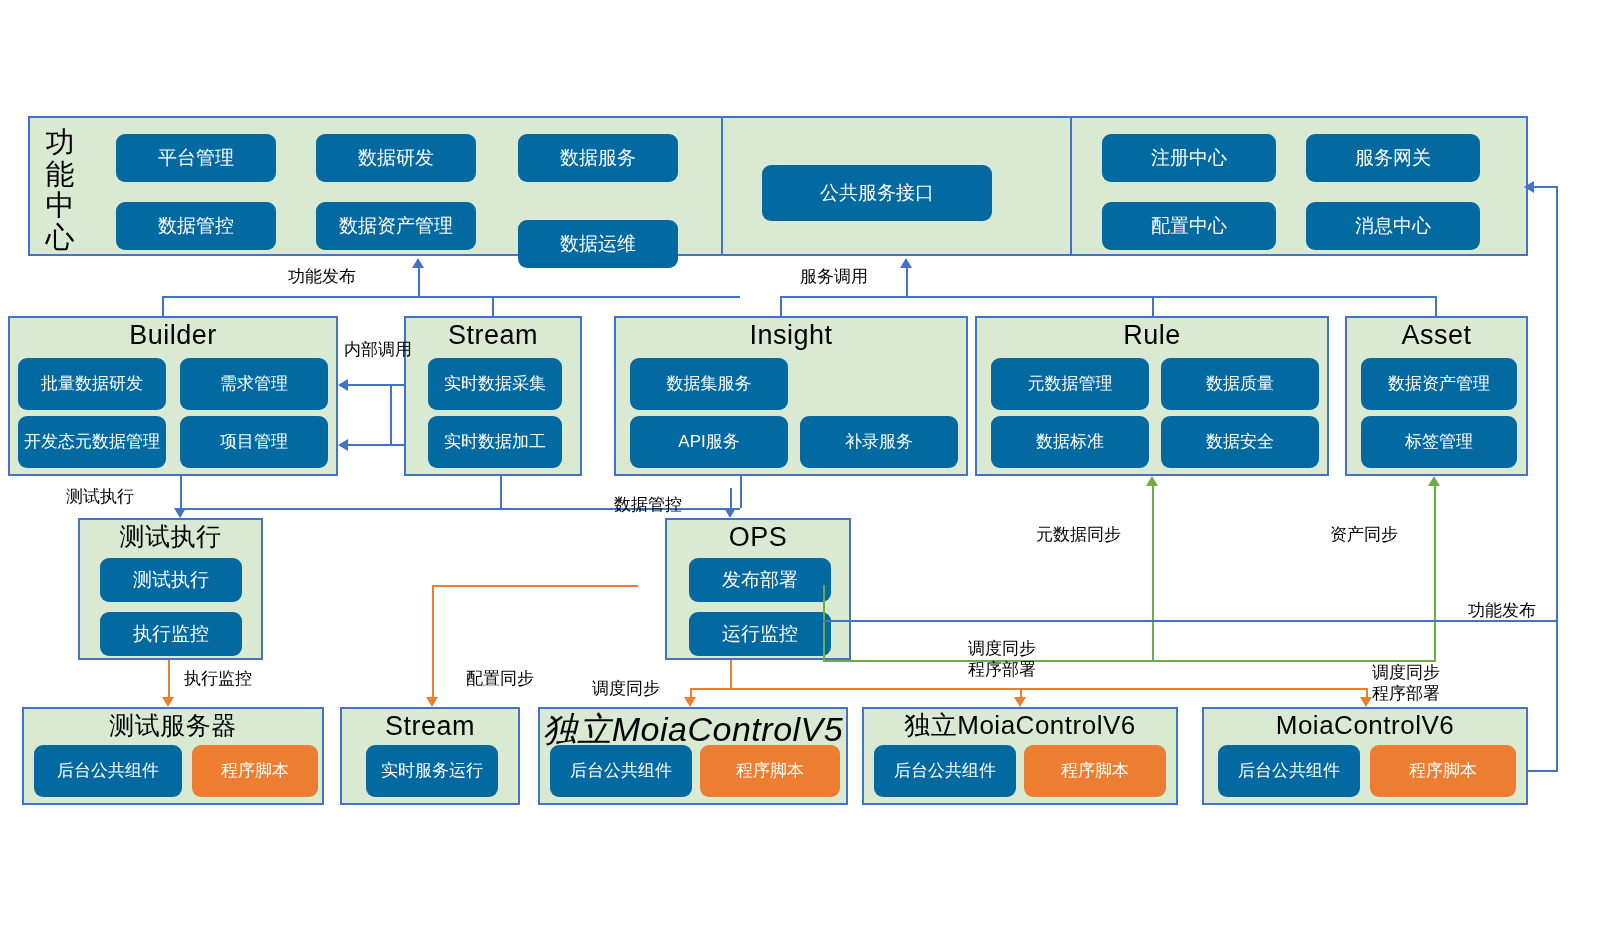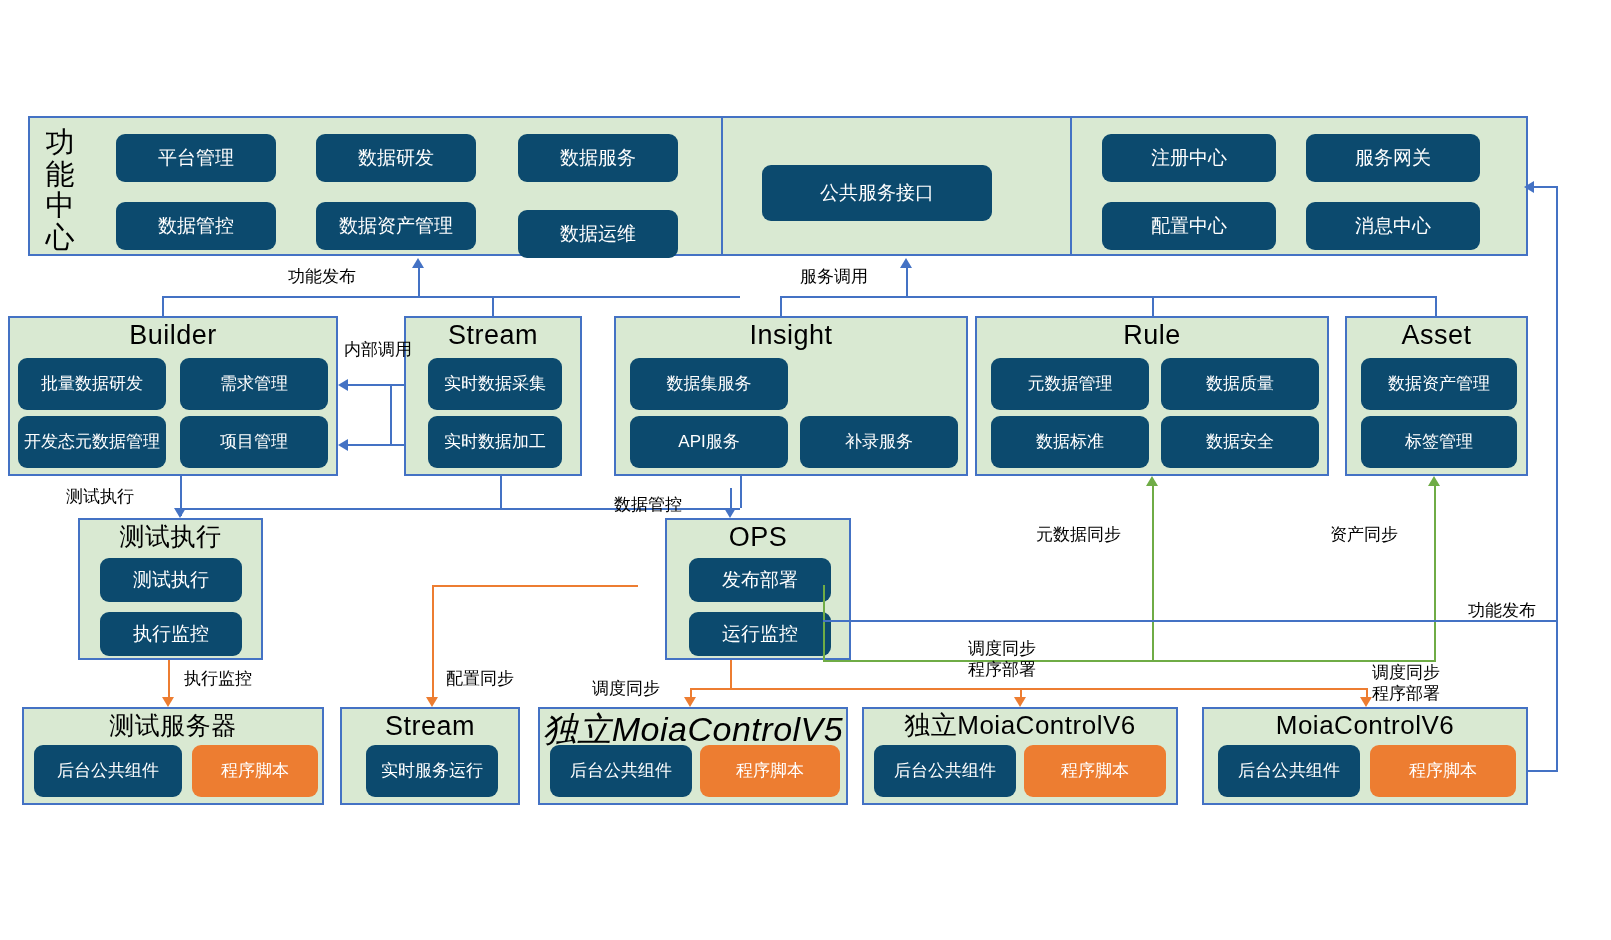--- a/index.html
+++ b/index.html
@@ -26,21 +26,21 @@
     line-height:1.05;
     letter-spacing:.5px;
     padding-top:3px;
     white-space:nowrap;
   }
   .grp-title.cjk{font-size:25px;}
 
   
   .pill{
     position:absolute;
-    background:#0c4a6e;
+    background:#0369a1;
     border-radius:9px;
     color:#ffffff;
     display:flex;align-items:center;justify-content:center;
     text-align:center;
     font-size:19px;
     line-height:1.15;
     box-sizing:border-box;
     padding:2px 4px;
   }
   .pill.orange{background:#ED7D31;}
@@ -92,21 +92,21 @@
     </div>
 
     <div class="vdiv" style="left:691px;"></div>
     <div class="vdiv" style="left:1040px;"></div>
 
     <div class="pill" style="left:86px;top:16px;width:160px;height:48px;">平台管理</div>
     <div class="pill" style="left:286px;top:16px;width:160px;height:48px;">数据研发</div>
     <div class="pill" style="left:488px;top:16px;width:160px;height:48px;">数据服务</div>
     <div class="pill" style="left:86px;top:84px;width:160px;height:48px;">数据管控</div>
     <div class="pill" style="left:286px;top:84px;width:160px;height:48px;">数据资产管理</div>
-    <div class="pill" style="left:488px;top:92px;width:160px;height:48px;">数据运维</div>
+    <div class="pill" style="left:488px;top:102px;width:160px;height:48px;">数据运维</div>
 
     <div class="pill" style="left:732px;top:47px;width:230px;height:56px;">公共服务接口</div>
 
     <div class="pill" style="left:1072px;top:16px;width:174px;height:48px;">注册中心</div>
     <div class="pill" style="left:1276px;top:16px;width:174px;height:48px;">服务网关</div>
     <div class="pill" style="left:1072px;top:84px;width:174px;height:48px;">配置中心</div>
     <div class="pill" style="left:1276px;top:84px;width:174px;height:48px;">消息中心</div>
   </div>
 
   <div class="grp" style="left:8px;top:316px;width:330px;height:160px;">
@@ -230,21 +230,21 @@
   <div class="elbl" style="left:1036px;top:524px;">元数据同步</div>
   <div class="elbl" style="left:1330px;top:524px;">资产同步</div>
 
   <div class="ln v orange" style="left:168px;top:660px;height:40px;"></div>
   <div class="arw down orange" style="left:162px;top:697px;"></div>
   <div class="elbl" style="left:184px;top:668px;">执行监控</div>
 
   <div class="ln h orange" style="left:432px;top:585px;width:206px;"></div>
   <div class="ln v orange" style="left:432px;top:585px;height:115px;"></div>
   <div class="arw down orange" style="left:426px;top:697px;"></div>
-  <div class="elbl" style="left:446px;top:668px;">配置同步</div>
+  <div class="elbl" style="left:466px;top:668px;">配置同步</div>
 
   <div class="ln v orange" style="left:730px;top:660px;height:28px;"></div>
   <div class="ln h orange" style="left:690px;top:688px;width:676px;"></div>
   <div class="ln v orange" style="left:690px;top:688px;height:12px;"></div>
   <div class="arw down orange" style="left:684px;top:697px;"></div>
   <div class="ln v orange" style="left:1020px;top:688px;height:12px;"></div>
   <div class="arw down orange" style="left:1014px;top:697px;"></div>
   <div class="ln v orange" style="left:1366px;top:688px;height:12px;"></div>
   <div class="arw down orange" style="left:1360px;top:697px;"></div>
 

